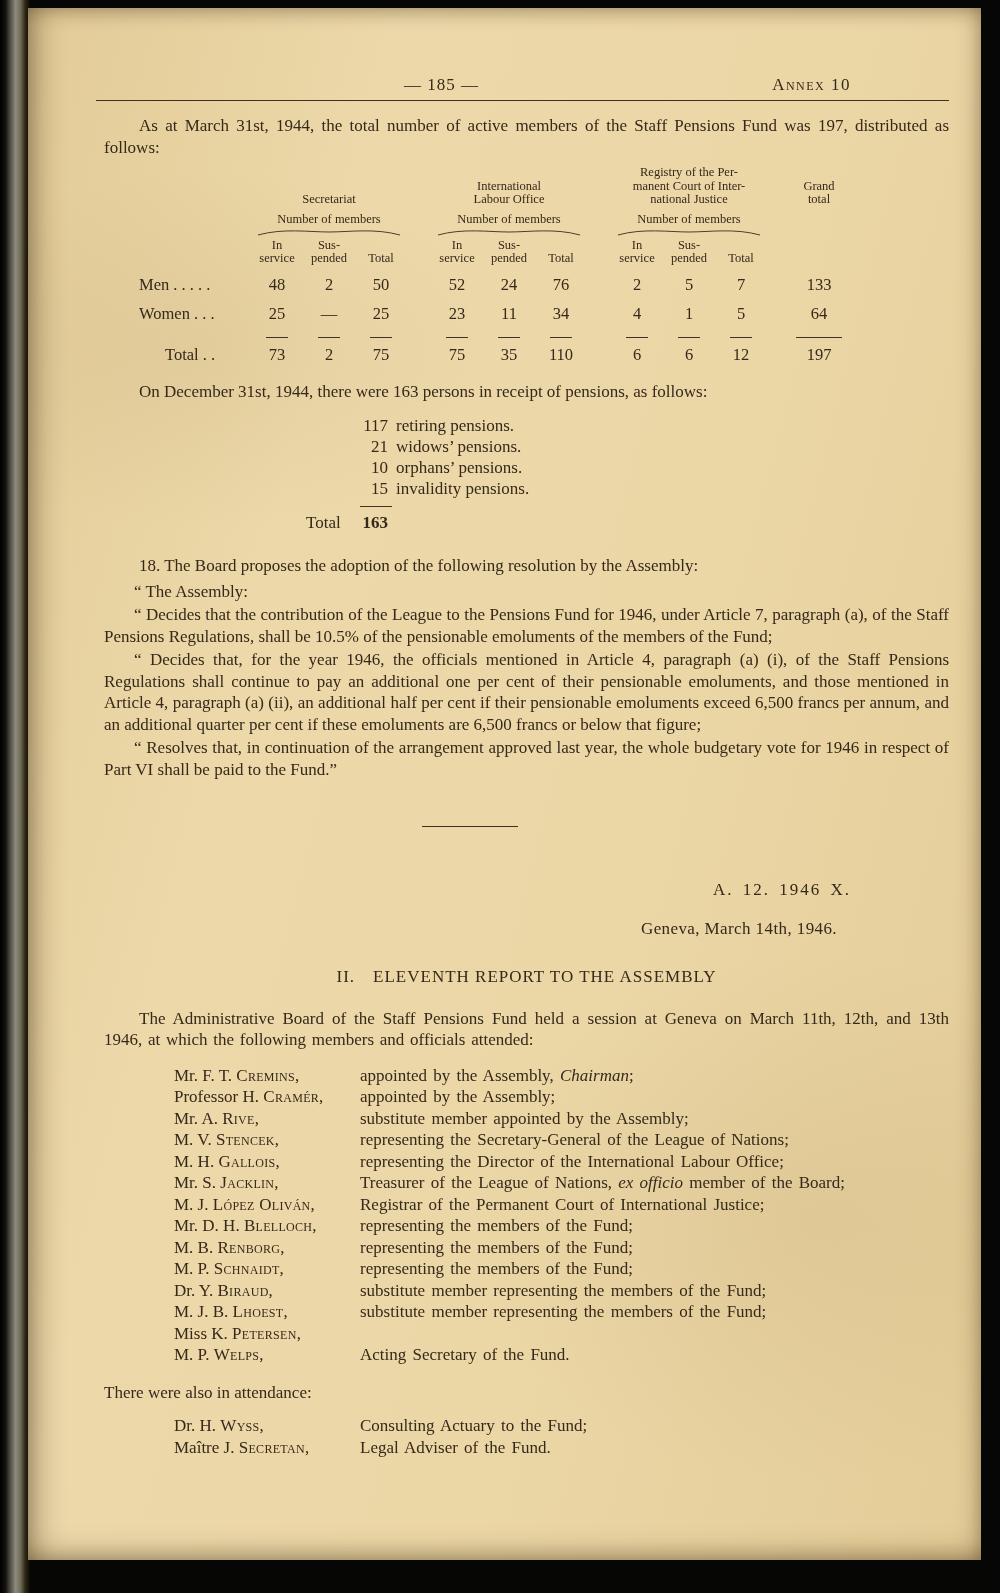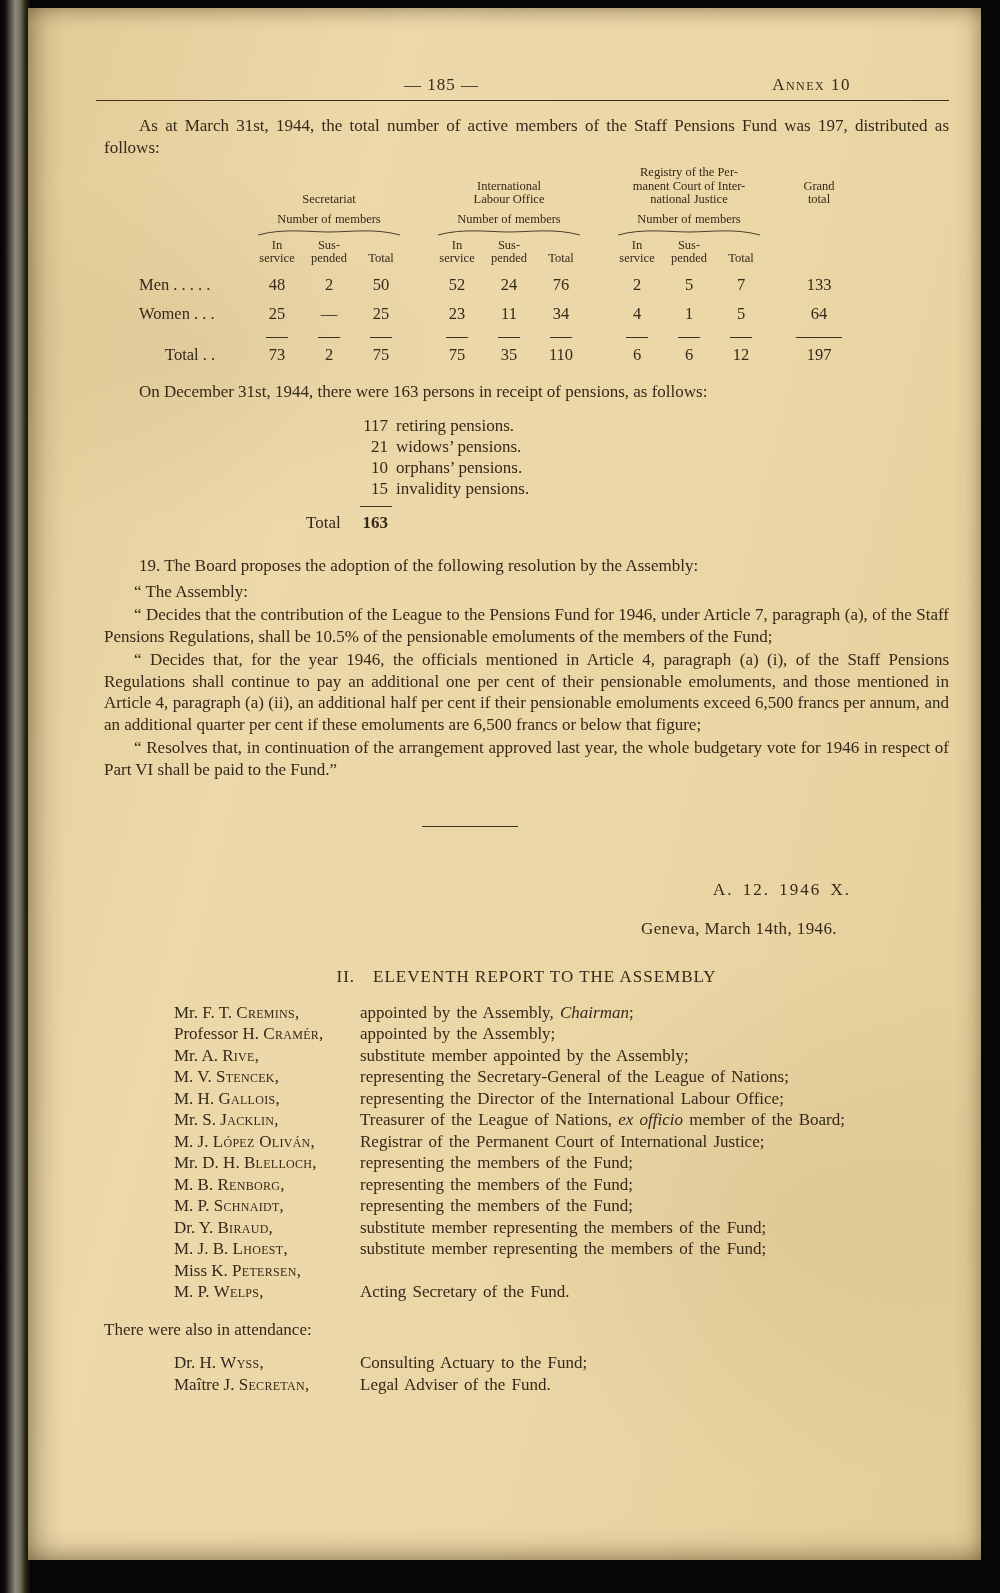--- a/index.html
+++ b/index.html
@@ -269,36 +269,37 @@
         <span class="p-num">15</span>
         <span class="p-text">invalidity pensions.</span>
       </div>
       <div class="p-rule"></div>
       <div class="p-total">
         <span class="p-total-label">Total</span>
         <span class="p-total-value">163</span>
       </div>
     </div>
 
-    <p class="body-par indent p19">19. The Board proposes the adoption of the following resolution by the Assembly:</p>
+    <p class="body-par indent p19">18. The Board proposes the adoption of the following resolution by the Assembly:</p>
 
     <p class="res res-first">“ The Assembly:</p>
     <p class="res res-lead">“ Decides that the contribution of the League to the Pensions Fund for 1946, under Article 7, paragraph (a), of the Staff Pensions Regulations, shall be 10.5% of the pensionable emoluments of the members of the Fund;</p>
     <p class="res">“ Decides that, for the year 1946, the officials mentioned in Article 4, paragraph (a) (i), of the Staff Pensions Regulations shall continue to pay an additional one per cent of their pensionable emoluments, and those mentioned in Article 4, paragraph (a) (ii), an additional half per cent if their pensionable emoluments exceed 6,500 francs per annum, and an additional quarter per cent if these emoluments are 6,500 francs or below that figure;</p>
     <p class="res">“ Resolves that, in continuation of the arrangement approved last year, the whole budgetary vote for 1946 in respect of Part VI shall be paid to the Fund.”</p>
 
     <div class="divider-rule"></div>
 
     <div class="doc-ref">A. 12. 1946 X.</div>
     <div class="dateline">Geneva, March 14th, 1946.</div>
 
     <div class="report-heading">
       <span class="hnum">II.</span><span>ELEVENTH REPORT TO THE ASSEMBLY</span>
     </div>
 
+    <p class="body-par indent report-intro">The Administrative Board of the Staff Pensions Fund held a session at Geneva on March 11th, 12th, and 13th 1946, at which the following members and officials attended:</p>
 
     <div class="attendee-list">
       <div class="a-row">
         <span class="a-name"><span>Mr. F. T. </span><span class="sc">Cremins,</span></span>
         <span class="a-desc"><span>appointed by the Assembly, </span><span class="it">Chairman</span><span>;</span></span>
       </div>
       <div class="a-row">
         <span class="a-name"><span>Professor H. </span><span class="sc">Cramér,</span></span>
         <span class="a-desc"><span>appointed by the Assembly;</span><span class="it"></span><span></span></span>
       </div>

